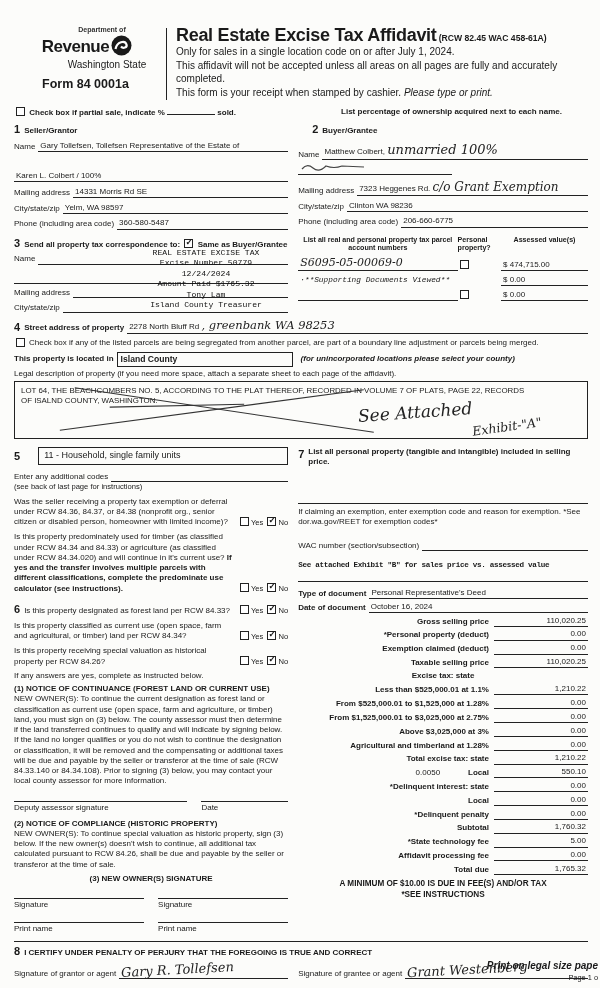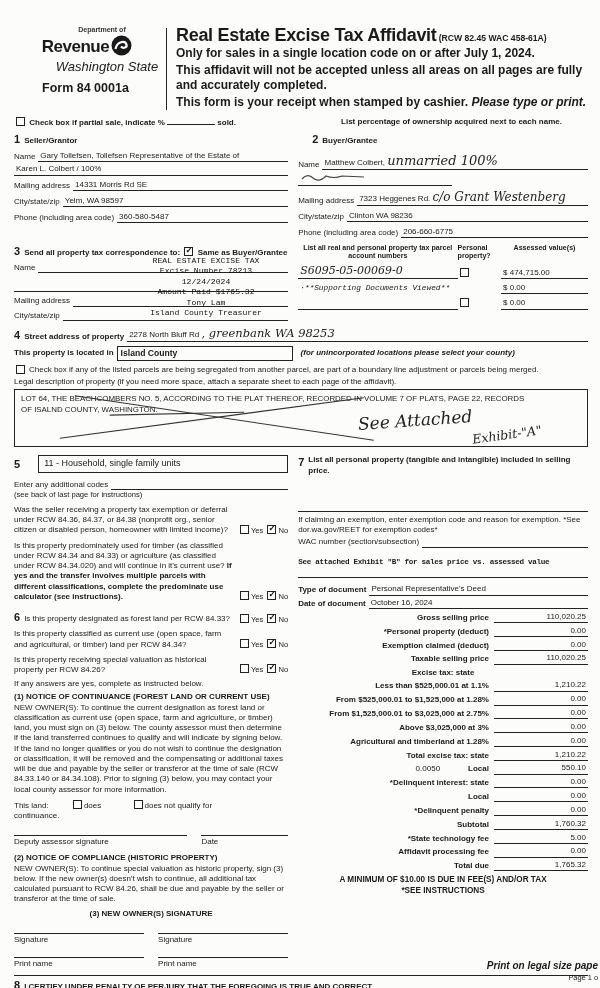--- a/index.html
+++ b/index.html
@@ -6,26 +6,26 @@
   .page{width:600px;height:988px;background:#fcfcfa;color:#1a1a1a;box-sizing:border-box;
         font-family:"Liberation Sans",sans-serif;font-size:8px;line-height:1.28;
         position:relative;overflow:hidden;padding:26px 12px 0 14px;}
   .b{font-weight:bold}.i{font-style:italic}
   
   .hdr{display:flex;align-items:flex-start}
   .hdr-left{width:146px;text-align:center;flex:none}
   .logo-dept{font-size:7px;font-weight:bold;color:#333;margin-left:30px}
   .logo-line{display:flex;align-items:center;justify-content:center}
   .logo-rev{font-size:17px;font-weight:bold;letter-spacing:-.5px}
-  .logo-wa{font-size:13px;font-style:italic;margin-left:40px}
+  .logo-wa{font-size:10px;margin-left:40px}
   .form-no{font-size:12.5px;font-weight:bold;margin-top:4px;text-align:left;margin-left:28px}
   .hdr-div{border-left:1.6px solid #222;align-self:stretch;margin:2px 9px 0 6px}
   .title{font-size:18px;font-weight:bold;letter-spacing:-.3px;line-height:1}
   .title-suffix{font-size:8.6px;font-weight:bold}
-  .note{font-size:12px;font-weight:bold;margin-top:1.5px}
+  .note{font-size:10px;font-weight:normal;margin-top:1.5px}
   
   .partial{display:flex;justify-content:space-between;margin-top:7px;font-weight:bold}
   .cols{display:flex;margin-top:4px}
   .colL{width:49.5%;padding-right:10px;box-sizing:border-box}
   .colR{width:50.5%;box-sizing:border-box}
   .secnum{font-size:11px;font-weight:bold;margin-right:4px}
   .sectitle{font-weight:bold}
   .field{display:flex;align-items:flex-end;margin-top:4.5px}
   .lbl{white-space:nowrap;padding-right:3px}
   .fill{flex:1;border-bottom:.9px solid #222;padding:0 2px;min-height:9px;position:relative}
@@ -115,21 +115,21 @@
     <span style="padding-right:26px">List percentage of ownership acquired next to each name.</span>
   </div>
 
   <div class="cols">
     <div class="colL">
       <div><span class="secnum">1</span><span class="sectitle">Seller/Grantor</span></div>
       <div class="field">
           <span class="lbl">Name</span>
           <span class="fill"><span>Gary Tollefsen, Tollefsen Representative of the Estate of</span></span>
         </div>
-      <div class="field" style="margin-top:2px">
+      <div class="field" style="margin-top:19px">
           <span class="fill"><span>Karen L. Colbert / 100%</span></span>
         </div>
       <div class="field">
           <span class="lbl">Mailing address</span>
           <span class="fill"><span>14331 Morris Rd SE</span></span>
         </div>
       <div class="field">
           <span class="lbl">City/state/zip</span>
           <span class="fill"><span>Yelm, WA 98597</span></span>
         </div>
@@ -144,21 +144,21 @@
           <span class="lbl">Name</span>
           <span class="fill"><span>Matthew Colbert,</span> <span class="hw" style="font-size:13px">unmarried 100%</span></span>
         </div>
       <div class="field" style="margin-top:3px">
           <span class="fill" style="max-width:150px"><span><svg width="80" height="8">
                 <path d="M2 6 q5 -6 11 -1 t13 -2 q8 3 16 0 l22 1" stroke="#444" stroke-width="1.2" fill="none"></path>
               </svg></span></span>
         </div>
       <div class="field">
           <span class="lbl">Mailing address</span>
-          <span class="fill"><span>7323 Heggenes Rd.</span> <span class="hw" style="font-size:12px">c/o Grant Westenberg</span></span>
+          <span class="fill"><span>7323 Heggenes Rd.</span> <span class="hw" style="font-size:12px">c/o Grant Exemption</span></span>
         </div>
       <div class="field">
           <span class="lbl">City/state/zip</span>
           <span class="fill"><span>Clinton WA 98236</span></span>
         </div>
       <div class="field">
           <span class="lbl">Phone (including area code)</span>
           <span class="fill"><span>206-660-6775</span></span>
         </div>
     </div>
@@ -179,21 +179,21 @@
       <div class="field">
           <span class="lbl">Mailing address</span>
           <span class="fill"></span>
         </div>
       <div class="field">
           <span class="lbl">City/state/zip</span>
           <span class="fill"></span>
         </div>
       <div class="stamp">
         <div>REAL ESTATE EXCISE TAX</div>
-        <div>Excise Number 78213</div>
+        <div>Excise Number 50779</div>
         <div>12/24/2024</div>
         <div>Amount Paid $1765.32</div>
         <div>Tony Lam</div>
         <div>Island County Treasurer</div>
       </div>
     </div>
     <div class="s3R">
       <div class="phead">
         <div class="pc1">List all real and personal property tax parcel account numbers</div>
         <div class="pc2">Personal property?</div>
@@ -216,28 +216,28 @@
       </div>
     </div>
   </div>
 
   <div style="margin-top:5px">
     <div class="inline-row">
       <span class="secnum">4</span>
       <span class="lbl b">Street address of property</span>
       <span class="fill"><span>2278 North Bluff Rd</span> <span class="hw" style="font-size:11.5px">, greenbank WA 98253</span></span>
     </div>
+    <div class="inline-row" style="align-items:flex-start">
+      <span class="cb"></span>
+      <span style="padding-left:2px">Check box if any of the listed parcels are being segregated from another parcel, are part of a boundary line adjustment or parcels being merged.</span>
+    </div>
     <div class="inline-row" style="align-items:center">
       <span class="lbl b">This property is located in</span>
       <span class="countybox"><span>Island County</span></span>
       <span class="i b" style="margin-left:8px">(for unincorporated locations please select your county)</span>
-    </div>
-    <div class="inline-row" style="align-items:flex-start">
-      <span class="cb"></span>
-      <span style="padding-left:2px">Check box if any of the listed parcels are being segregated from another parcel, are part of a boundary line adjustment or parcels being merged.</span>
     </div>
     <div style="margin-top:2px">Legal description of property (if you need more space, attach a separate sheet to each page of the affidavit).</div>
     <div class="legalbox">
       <span style="display:block;width:92%">LOT 64, THE BEACHCOMBERS NO. 5, ACCORDING TO THE PLAT THEREOF, RECORDED IN VOLUME 7 OF PLATS, PAGE 22, RECORDS OF ISALND COUNTY, WASHINGTON.</span>
       <svg class="crosssvg" viewBox="0 0 574 58" preserveAspectRatio="none">
         <line x1="45" y1="50" x2="350" y2="8" stroke="#333" stroke-width="1.1"></line>
         <line x1="60" y1="6" x2="360" y2="52" stroke="#333" stroke-width="1.1"></line>
         <line x1="95" y1="26" x2="230" y2="23" stroke="#333" stroke-width="1.1"></line>
       </svg>
       <span class="hw legal-hw1">See Attached</span>
@@ -274,26 +274,20 @@
         <span class="qtext">Is this property classified as current use (open space, farm and agricultural, or timber) land per RCW 84.34?</span>
         <span class="yn"><span class="cb"></span><span>Yes</span> <span class="cb checked"></span><span>No</span></span>
       </div>
       <div class="q">
         <span class="qtext">Is this property receiving special valuation as historical property per RCW 84.26?</span>
         <span class="yn"><span class="cb"></span><span>Yes</span> <span class="cb checked"></span><span>No</span></span>
       </div>
       <div style="margin-top:4px">If any answers are yes, complete as instructed below.</div>
       <div class="b" style="margin-top:3px">(1) NOTICE OF CONTINUANCE (FOREST LAND OR CURRENT USE)</div>
       <div>NEW OWNER(S): To continue the current designation as forest land or classification as current use (open space, farm and agriculture, or timber) land, you must sign on (3) below. The county assessor must then determine if the land transferred continues to qualify and will indicate by signing below. If the land no longer qualifies or you do not wish to continue the designation or classification, it will be removed and the compensating or additional taxes will be due and payable by the seller or transferor at the time of sale (RCW 84.33.140 or 84.34.108). Prior to signing (3) below, you may contact your local county assessor for more information.</div>
-      <div style="margin-top:5px">
-        <span>This land:</span>
-        <span class="cb" style="margin-left:22px"></span><span>does</span>
-        <span class="cb" style="margin-left:30px"></span><span>does not qualify for</span>
-        <div>continuance.</div>
-      </div>
       <div class="sigrow">
         <div class="sigcol" style="flex:2"><span>Deputy assessor signature</span></div>
         <div class="sigcol" style="flex:1;margin-right:0"><span>Date</span></div>
       </div>
       <div class="b" style="margin-top:6px">(2) NOTICE OF COMPLIANCE (HISTORIC PROPERTY)</div>
       <div>NEW OWNER(S): To continue special valuation as historic property, sign (3) below. If the new owner(s) doesn't wish to continue, all additional tax calculated pursuant to RCW 84.26, shall be due and payable by the seller or transferor at the time of sale.</div>
       <div class="b" style="text-align:center;margin-top:4px">(3) NEW OWNER(S) SIGNATURE</div>
       <div class="sigrow">
         <div class="sigcol"><span>Signature</span></div>
         <div class="sigcol" style="margin-right:0"><span>Signature</span></div>
@@ -306,21 +300,21 @@
 
     <div class="colR">
       <div style="display:flex">
         <span class="secnum">7</span>
         <span class="b">List all personal property (tangible and intangible) included in selling price.</span>
       </div>
       <div class="field" style="margin-top:26px">
           <span class="fill"></span>
         </div>
       <div style="margin-top:3px">If claiming an exemption, enter exemption code and reason for exemption. *See dor.wa.gov/REET for exemption codes*</div>
-      <div class="field" style="margin-top:2px">
+      <div class="field" style="margin-top:14px">
           <span class="lbl">WAC number (section/subsection)</span>
           <span class="fill"></span>
         </div>
       <div class="b" style="font-family:'Liberation Mono',monospace;font-size:7.6px;margin-top:10px;letter-spacing:-.3px">See attached Exhibit "B" for sales price vs. assessed value</div>
       <div class="field" style="margin-top:1px">
           <span class="fill"></span>
         </div>
 
       <div class="drow" style="margin-top:6px">
           <span class="lbl b">Type of document</span>

